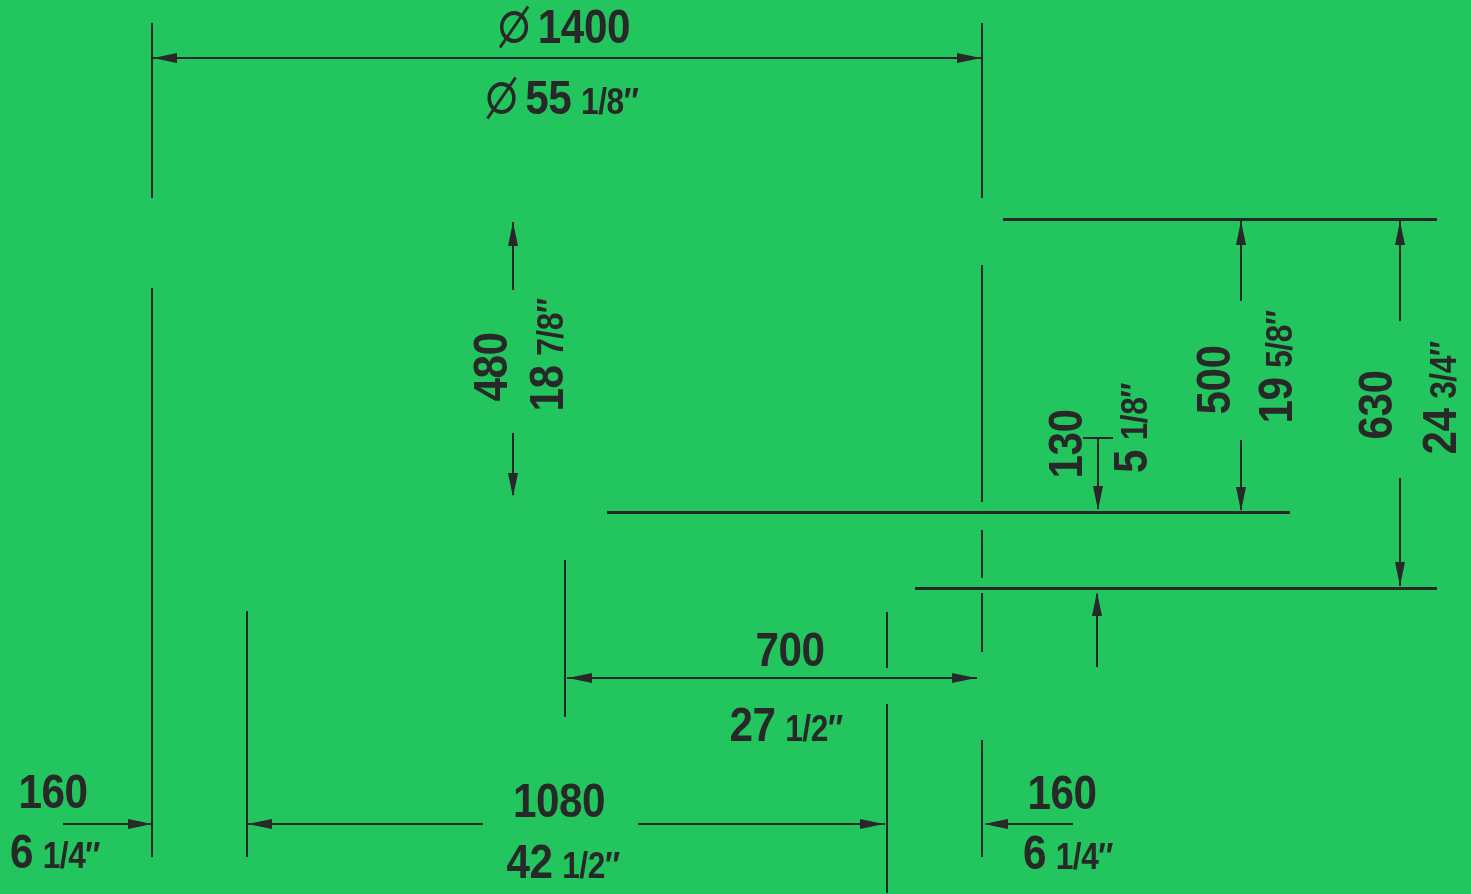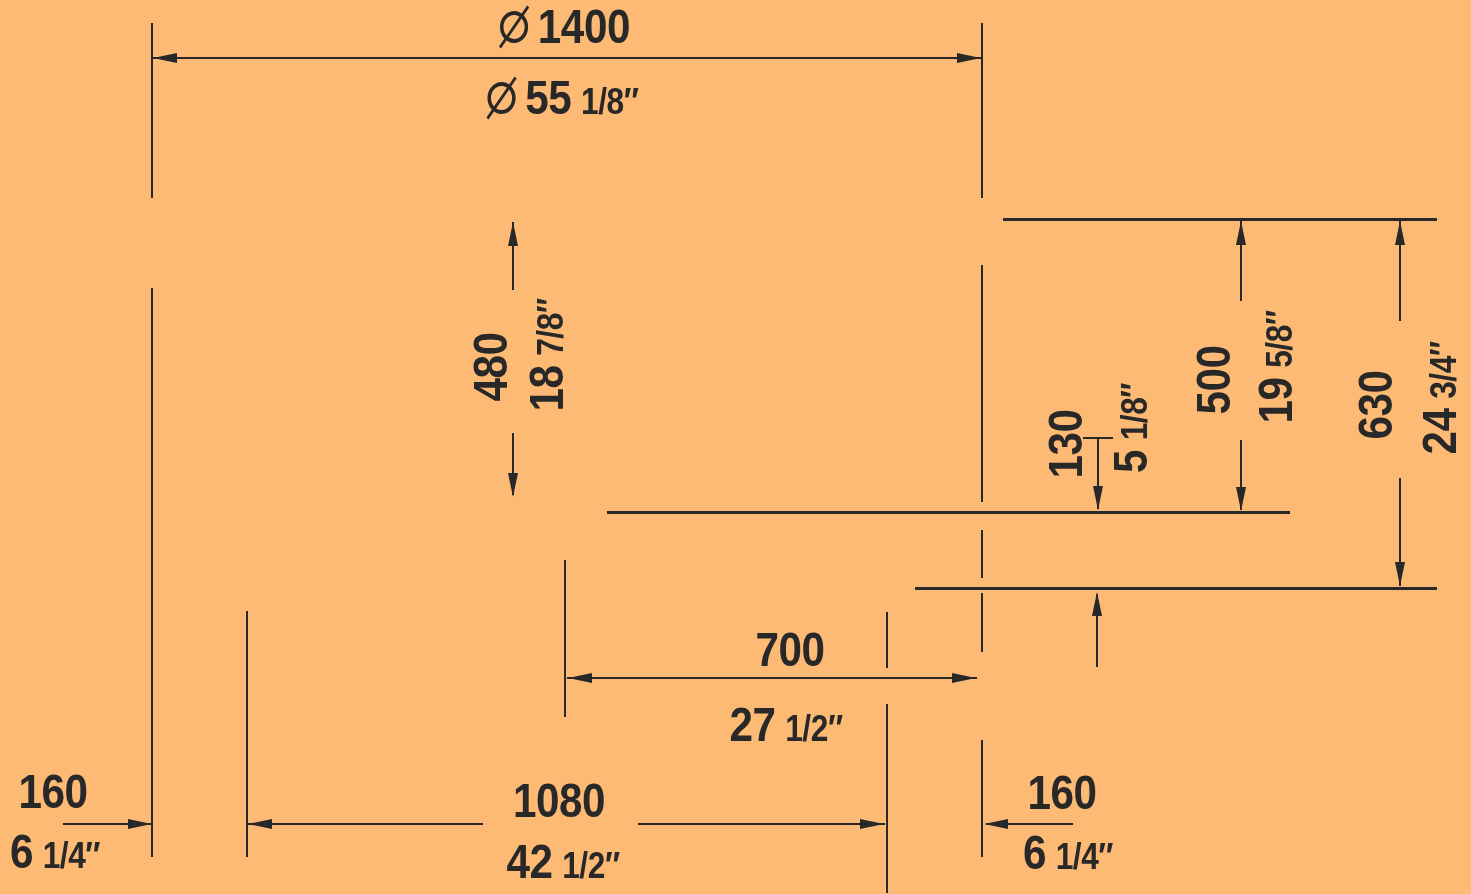--- a/index.html
+++ b/index.html
@@ -2,21 +2,21 @@
 <html style="--ink: #282828;"><head>
 <meta charset="utf-8">
 <style>
   :root { --ink: #282828; }
   * { box-sizing: border-box; }
   html, body { margin: 0; padding: 0; background: #ffffff; }
   #stage {
     position: relative;
     width: 1471px;
     height: 894px;
-    background: #fdba74;
+    background: #22c55e;
     overflow: hidden;
     font-family: "Liberation Sans", "DejaVu Sans", sans-serif;
     color: var(--ink);
   }
   
   .ln { position: absolute; background: var(--ink); }
   .ar { position: absolute; width: 0; height: 0; border-style: solid; border-color: transparent; }
   .ar.right { border-width: 5.5px 0 5.5px 24px; border-left-color: var(--ink); }
   .ar.left  { border-width: 5.5px 24px 5.5px 0; border-right-color: var(--ink); }
   .ar.up    { border-width: 0 5.5px 24px 5.5px; border-bottom-color: var(--ink); }

